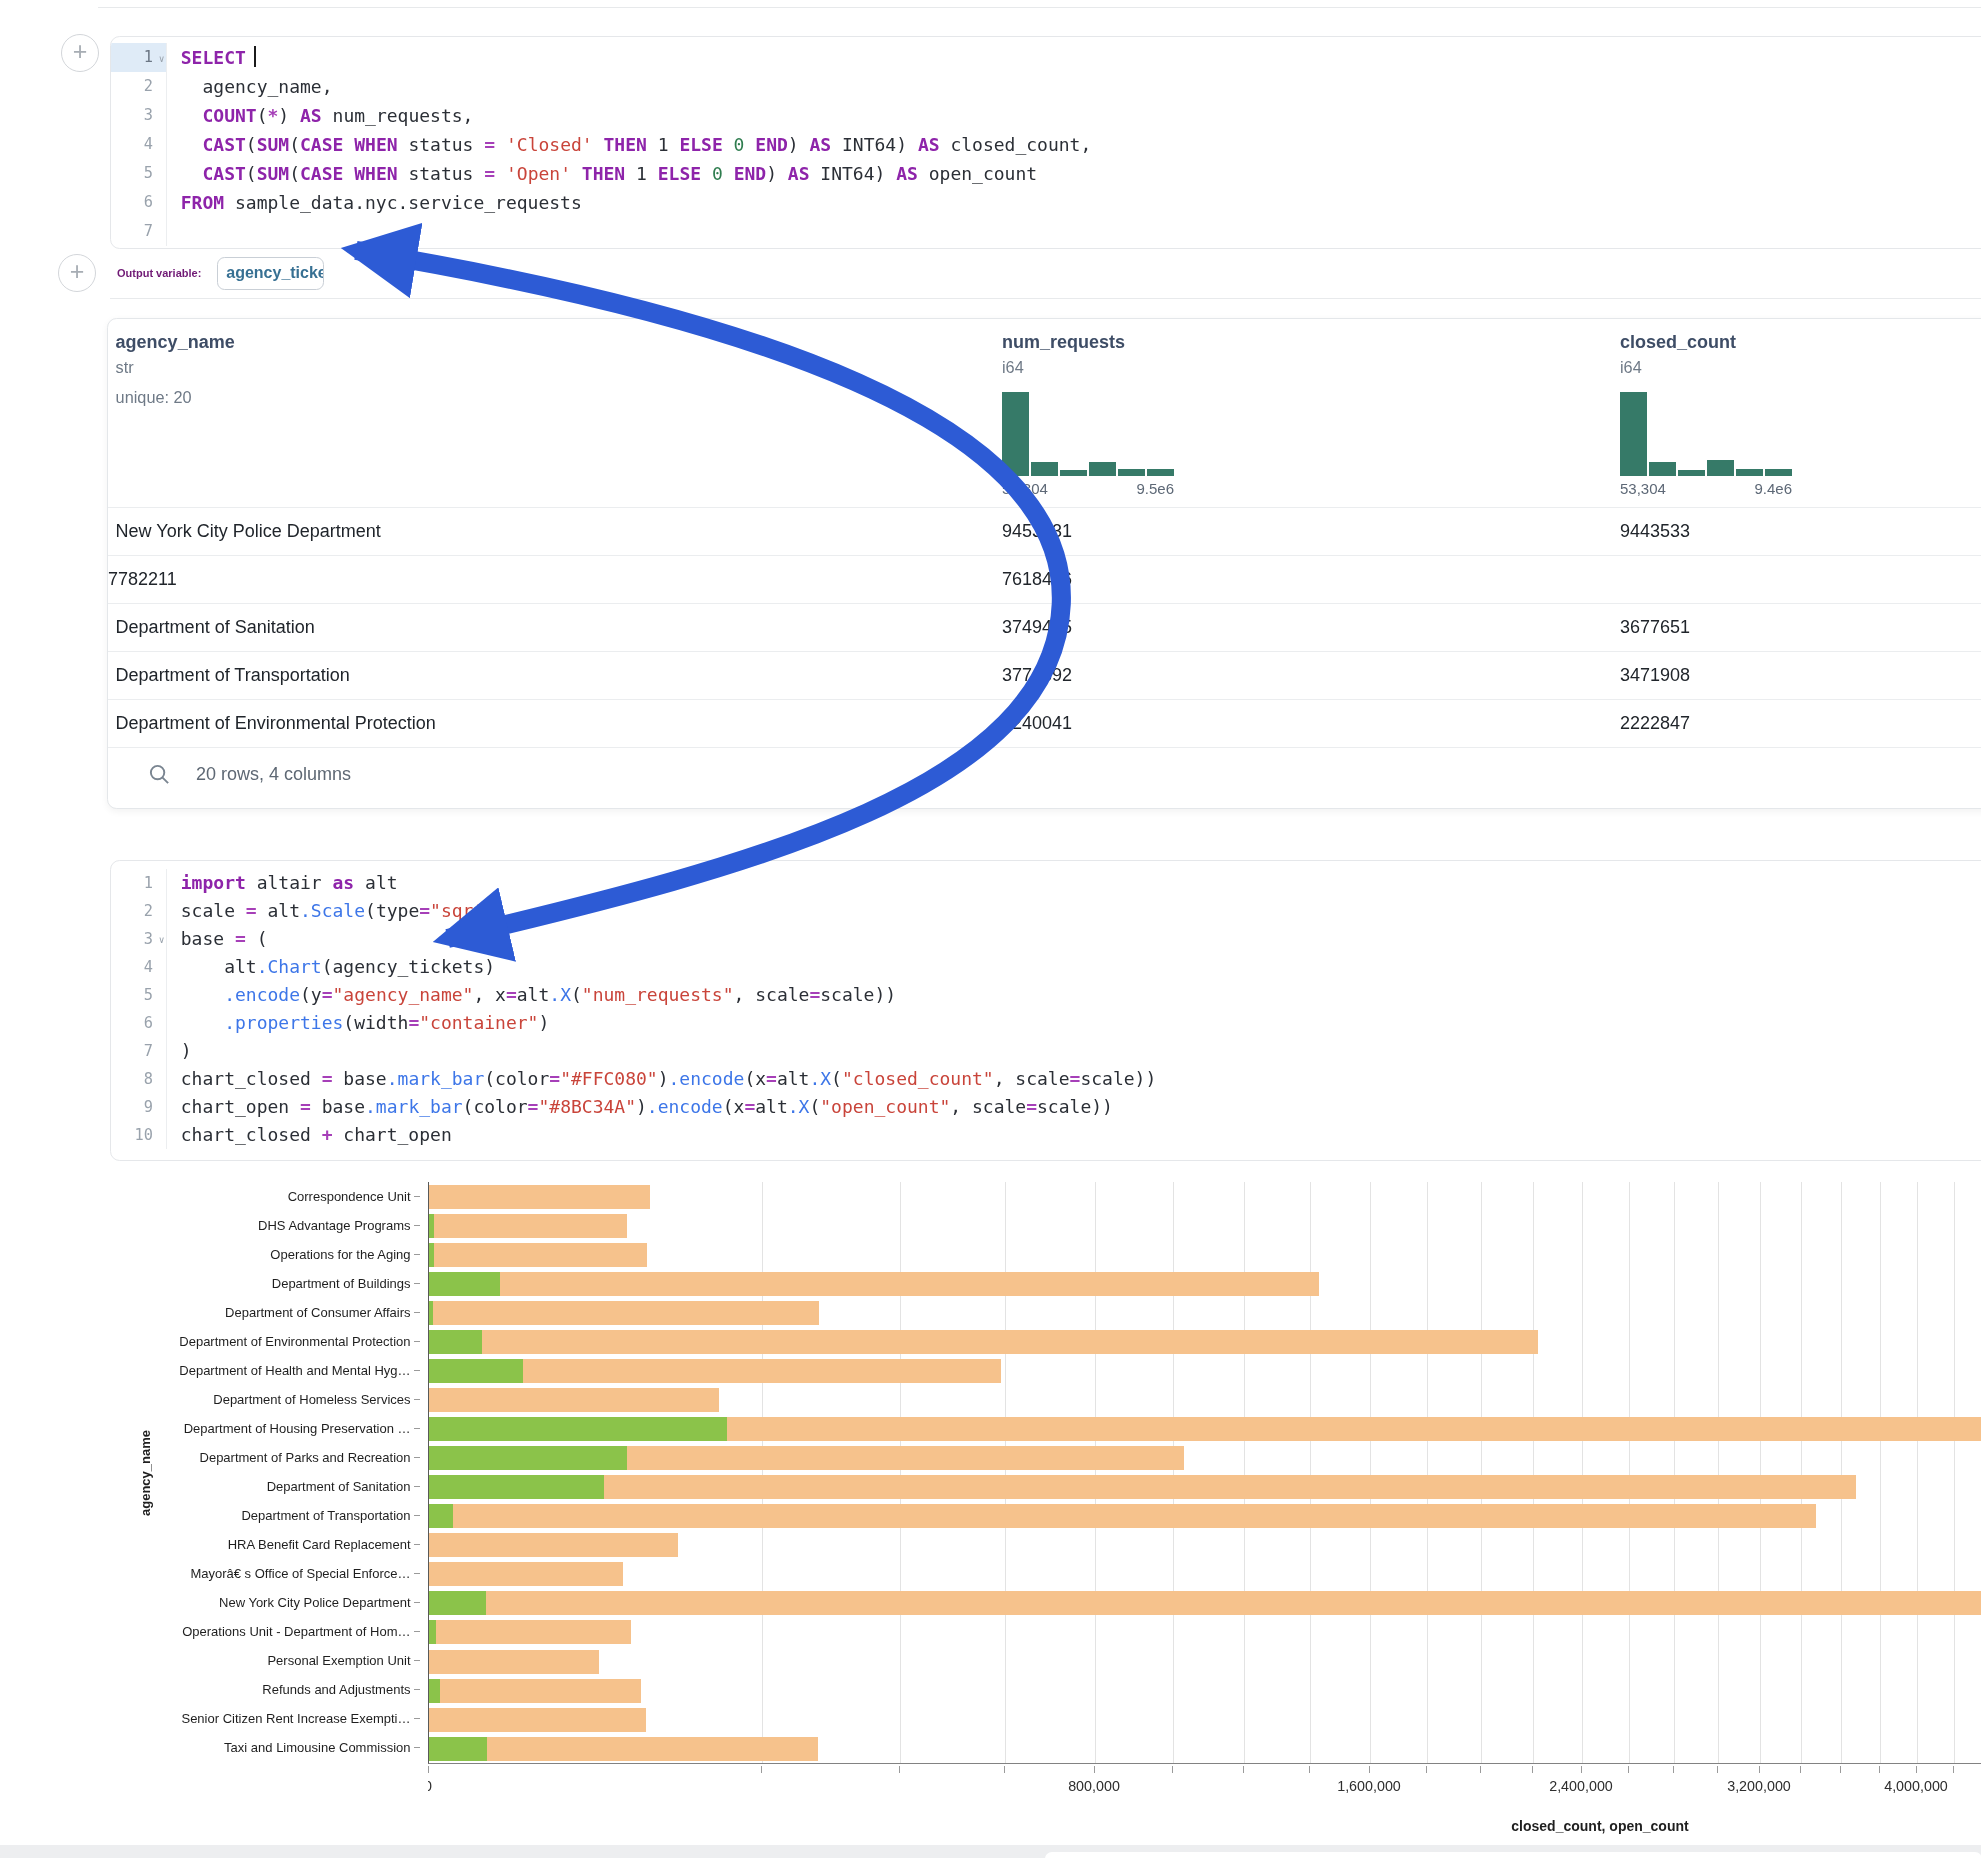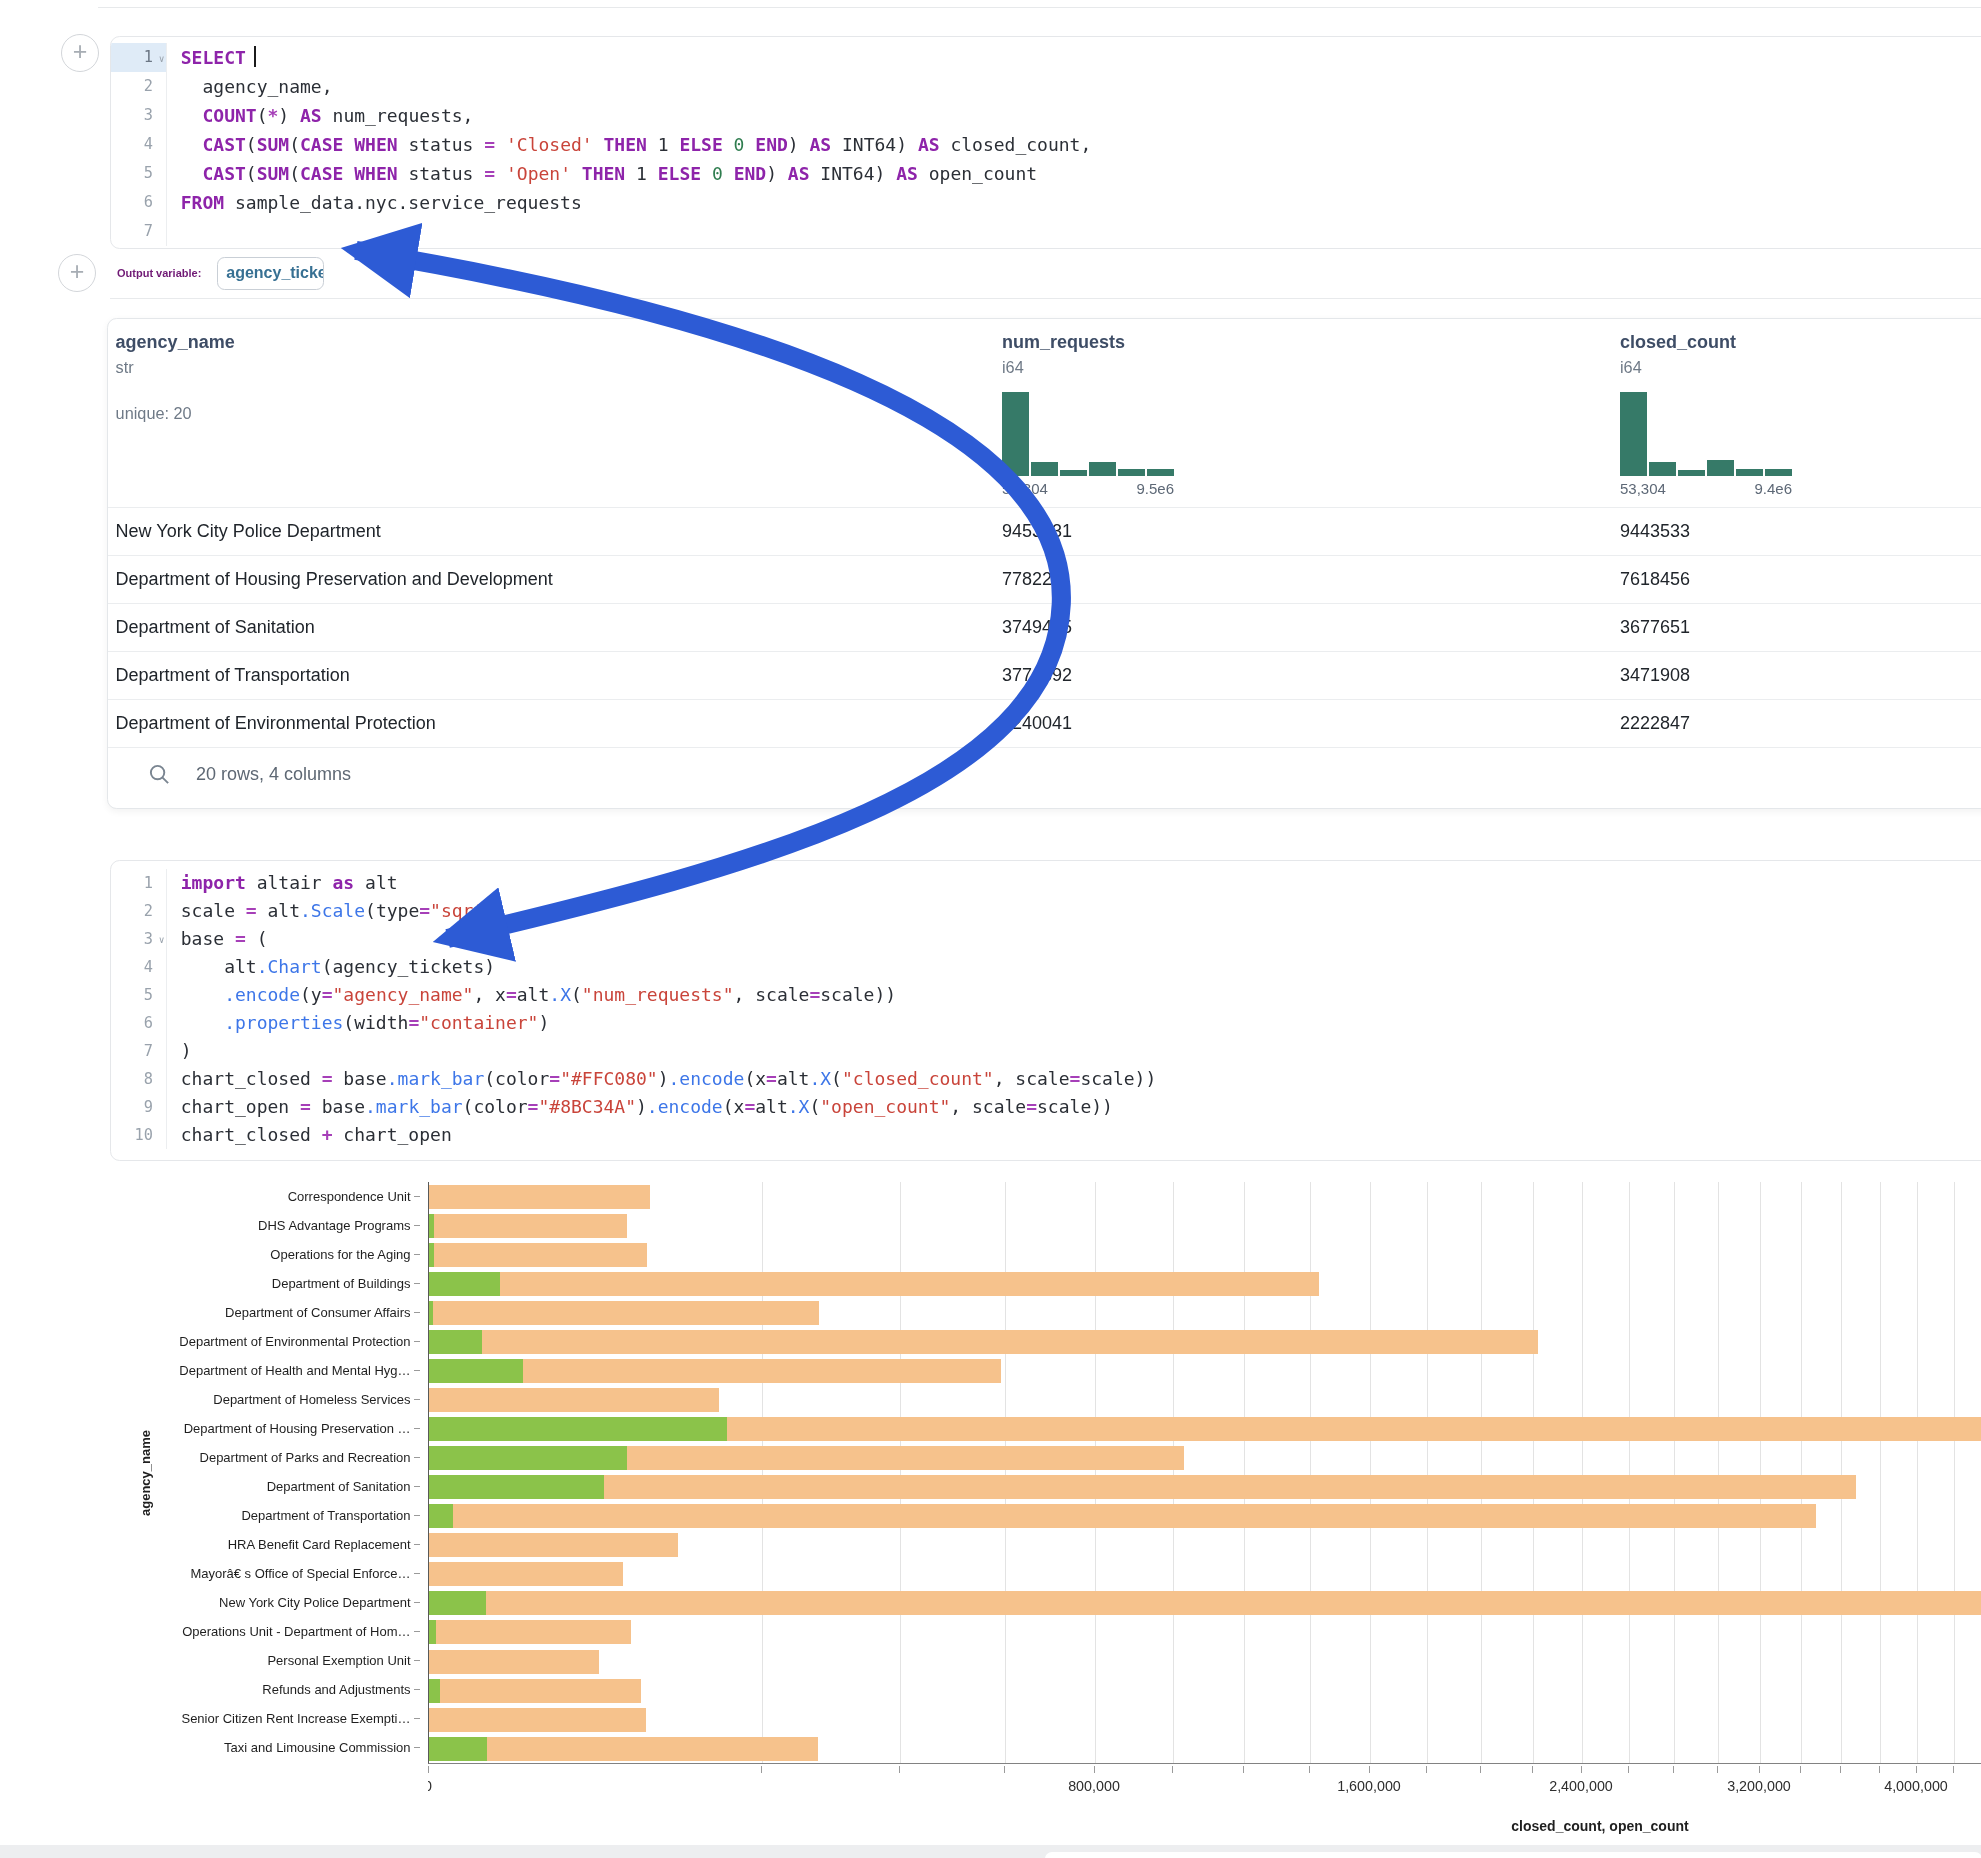--- a/index.html
+++ b/index.html
@@ -37,21 +37,21 @@
 
   
   #df-card{position:absolute;left:107px;top:318px;width:1902px;height:489px;background:#fff;
     border:1.4px solid #E4E7EA;border-radius:9.6px;box-shadow:0 2.9px 7.6px rgba(0,0,0,.05);overflow:hidden;}
   .df-grid{display:grid;grid-template-columns:894px 618px 1fr;}
   .df-head{height:188px;}
   .hcell{padding-top:13.4px;}
   .c1{padding-left:7.6px;}
   .col-name{font-size:18px;font-weight:bold;color:#3E4D66;}
   .col-type{font-size:16.3px;color:#6F7A87;margin-top:4.8px;}
-  .col-stats{font-size:16.3px;color:#6F7A87;margin-top:25px;line-height:23px;}
+  .col-stats{font-size:16.3px;color:#6F7A87;margin-top:9px;line-height:23px;}
   .hist{margin-top:15.3px;width:172px;height:84px;display:flex;align-items:flex-end;gap:1.9px;}
   .hist div{background:#367A68;flex:1;}
   .hist-labels{width:172px;display:flex;justify-content:space-between;font-size:15px;color:#5D6876;margin-top:3.8px;}
   .df-row{height:47px;border-top:1px solid #EBEDEF;align-items:center;font-size:18px;color:#20252B;cursor:default;}
   #df-footer{height:53px;border-top:1px solid #EBEDEF;display:flex;align-items:center;padding-left:40px;}
   #df-footer span{margin-left:25px;font-size:18px;color:#5E6874;}
 
   
   #ylabels{position:absolute;left:141px;top:1182px;width:279px;}
   .yrow{height:29px;display:flex;align-items:center;justify-content:flex-end;
@@ -164,21 +164,20 @@
           </div>
         </div>
       </div>
     <div id="df-rows">
         <div class="df-grid df-row">
           <div class="c1">New York City Police Department</div>
           <div>9453131</div>
           <div>9443533</div>
         </div>
         <div class="df-grid df-row">
-          <div class="c1">Department of Housing Preservation and Development</div>
           <div>7782211</div>
           <div>7618456</div>
         </div>
         <div class="df-grid df-row">
           <div class="c1">Department of Sanitation</div>
           <div>3749485</div>
           <div>3677651</div>
         </div>
         <div class="df-grid df-row">
           <div class="c1">Department of Transportation</div>

